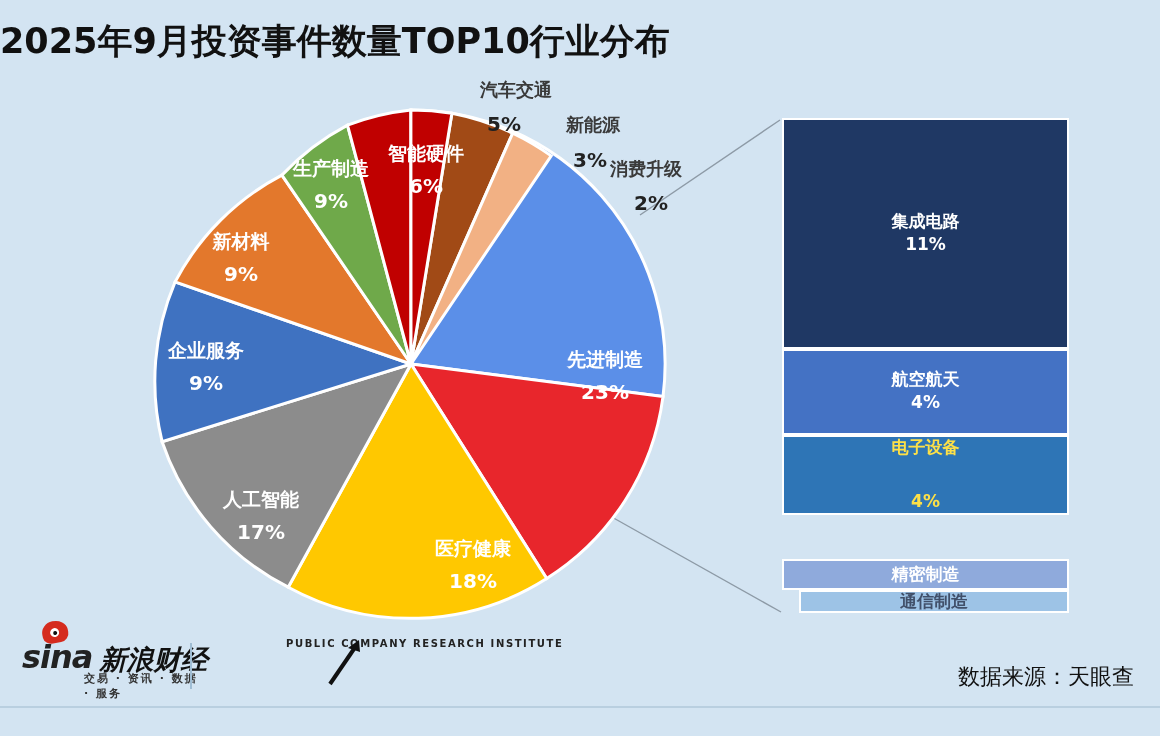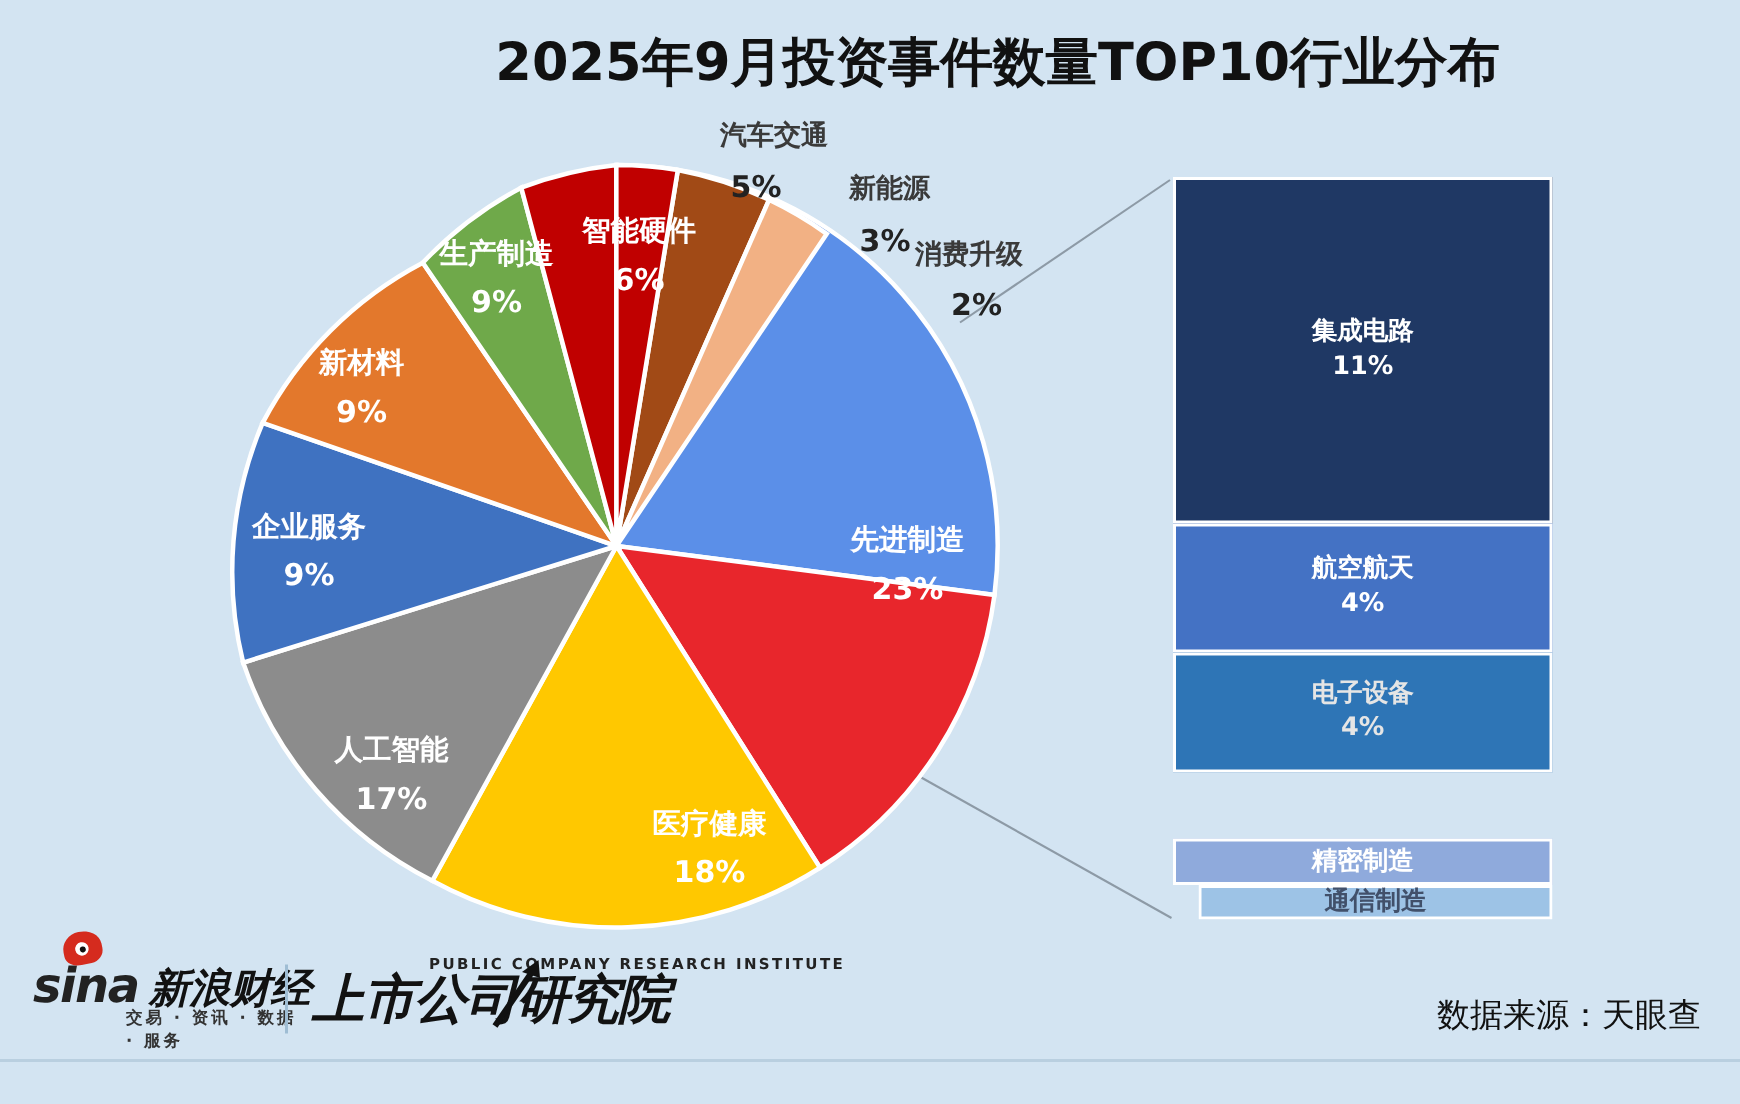--- a/index.html
+++ b/index.html
@@ -7,21 +7,21 @@
     width:1160px;height:736px;
     background:#d3e4f2;
     font-family:"Liberation Sans","DejaVu Sans",sans-serif;
     overflow:hidden;position:relative;
   }
   #stage{position:absolute;left:0;top:0;width:1160px;height:736px;}
 
   
   .title{
     position:absolute;left:0;top:18px;width:1000px;
-    text-align:right;
+    text-align:left;
     font-size:35px;font-weight:bold;color:#111;
     letter-spacing:0px;
     font-family:"DejaVu Sans","Liberation Sans",sans-serif;
   }
 
   
   #pie-wrap{position:absolute;left:0px;top:0px;width:760px;height:640px;}
   #pie-svg{position:absolute;left:0;top:0;}
 
   .slice-label{
@@ -36,21 +36,21 @@
   .out-label{
     fill:#3a3a3a;font-weight:bold;
     font-family:"DejaVu Sans","Liberation Sans",sans-serif;
     text-anchor:middle;
   }
   .out-name{font-size:18px;}
   .out-pct{font-size:20px;fill:#222;}
 
   
   #bar-col{
-    position:absolute;left:782px;top:118px;width:253px;height:495px;
+    position:absolute;left:782px;top:118px;width:287px;height:495px;
     display:flex;flex-direction:column;
     box-sizing:border-box;
   }
   .bar-seg{
     position:relative;
     box-sizing:border-box;
     border:2px solid #ffffff;
     display:flex;flex-direction:column;
     align-items:center;justify-content:center;
     overflow:visible;
@@ -235,21 +235,21 @@
     <div class="bar-seg" style="height:244px;background:#1F3864;color:#ffffff;">
       <span class="bn">集成电路</span>
       <span class="bp">11%</span>
     </div>
 
     <div class="bar-seg" style="height:90px;background:#4472C4;color:#ffffff;">
       <span class="bn">航空航天</span>
       <span class="bp">4%</span>
     </div>
 
-    <div class="bar-seg" style="height:85px;background:#2E75B6;color:#e5e5e5;">
+    <div class="bar-seg" style="height:85px;background:#2E75B6;color:#fde047;justify-content:space-between;">
       <span class="bn">电子设备</span>
       <span class="bp">4%</span>
     </div>
 
     <div class="bar-seg" style="height:32px;background:#8FAADC;color:#ffffff;margin-top:44px;">
       <span class="bn">精密制造</span>
     </div>
 
     <div class="bar-seg" style="height:23px;background:#9DC3E6;color:#41506a;margin-left:17px;">
       <span class="bn">通信制造</span>
@@ -264,21 +264,20 @@
     <span class="sina-mark">sina</span>
     <span class="sina-eye"></span>
     <span class="sina-cn">新浪财经</span>
     <span class="sina-sub">交易 · 资讯 · 数据 · 服务</span>
   </div>
 
   <div class="logo-div"></div>
 
   <div id="logo-inst">
     <div class="inst-en">PUBLIC COMPANY RESEARCH INSTITUTE</div>
-    <div class="inst-cn">上市公司研究院</div>
     <svg style="position:absolute;left:118px;top:2px;" width="40" height="46">
       <line x1="4" y1="44" x2="30" y2="6" stroke="#111" stroke-width="4"></line>
       <polygon points="33,0 22,8 34,12" fill="#111"></polygon>
     </svg>
   </div>
 
   <div id="source">数据来源：天眼查</div>
 
 </div>
 

